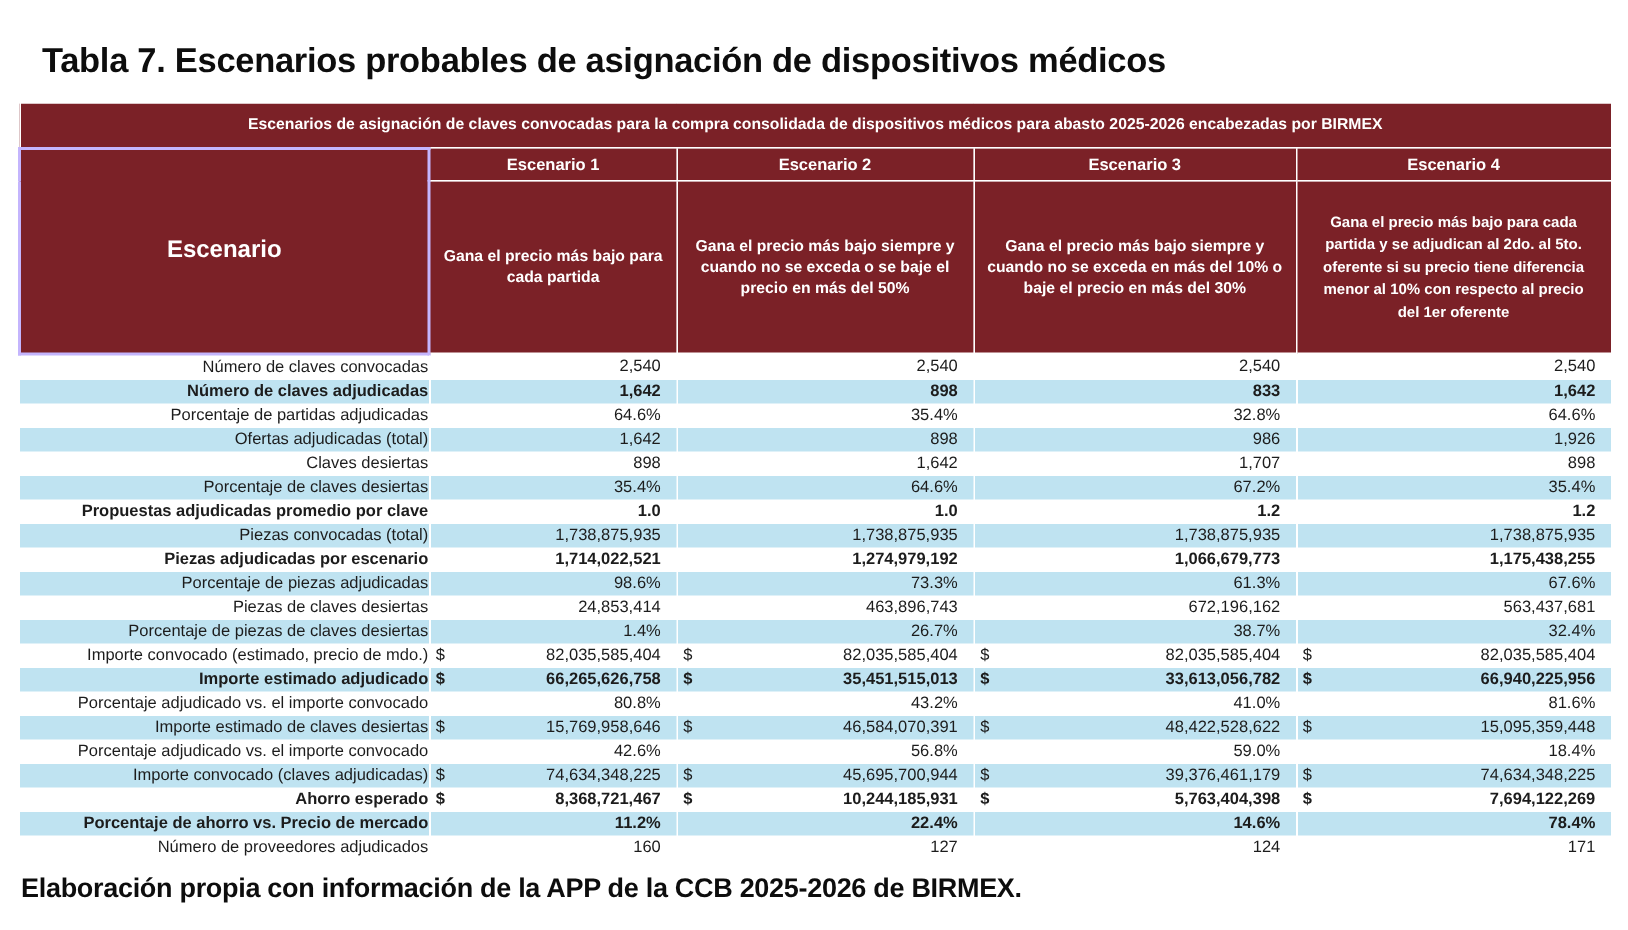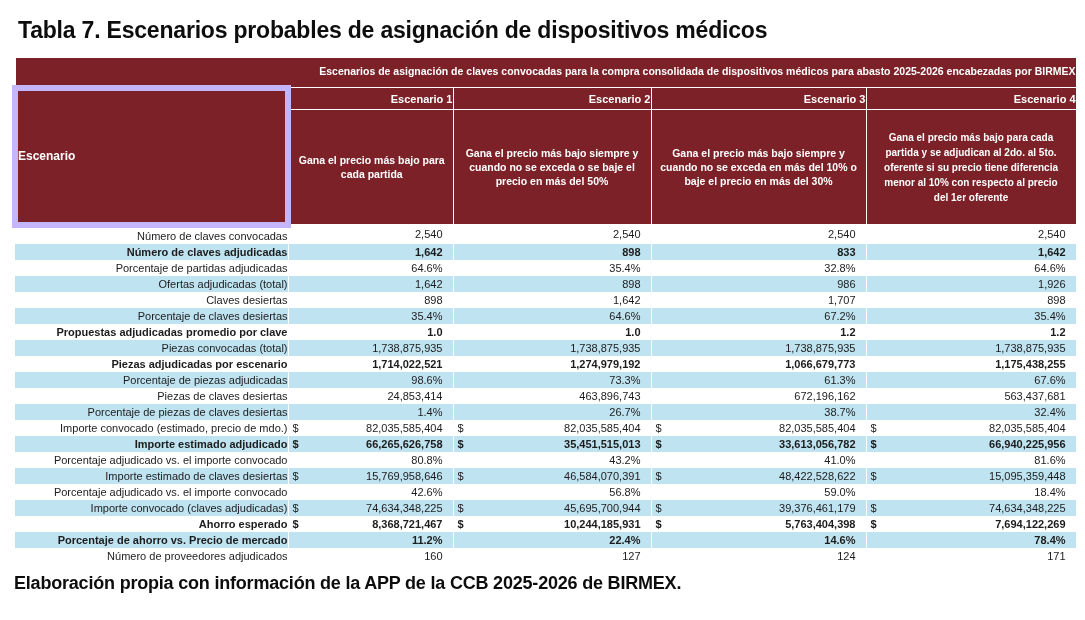--- a/index.html
+++ b/index.html
@@ -9,43 +9,43 @@
     --bg:#FFFFFF;
   }
   *{box-sizing:border-box;}
   html,body{margin:0;padding:0;}
   body{
     width:1085px;height:620px;overflow:hidden;
     background:var(--bg);color:var(--ink);
     font-family:"Liberation Sans", sans-serif;
   }
   .page-title{
-    margin:4px;padding:13px 0 0 14px;
+    margin:14px;padding:13px 0 0 14px;
     font-size:23px;font-weight:bold;color:#0d0d0d;
     letter-spacing:-0.2px;
   }
   table.scenarios{
     border-collapse:collapse;table-layout:fixed;
     width:1061px;margin:13px 0 0 12px;
   }
   th,td{padding:0;}
   .banner{
     background:var(--maroon);color:#fff;
     font-size:10.5px;font-weight:bold;height:30px;
-    text-align:right;border:1px solid #fff;
+    text-align:center;border:1px solid #fff;
   }
   .corner{
     background:var(--maroon);color:#fff;
-    font-size:12px;font-weight:bold;text-align:left;
-    vertical-align:middle;border:6px solid #c4b5fd;
+    font-size:16px;font-weight:bold;text-align:center;
+    vertical-align:middle;border:2px solid #c4b5fd;
   }
   .scn{
     background:var(--maroon);color:#fff;
     font-size:11px;font-weight:bold;height:22px;
-    text-align:right;border:1px solid #fff;
+    text-align:center;border:1px solid #fff;
   }
   .desc{
     background:var(--maroon);color:#fff;
     font-size:10.5px;font-weight:bold;height:115px;
     text-align:center;vertical-align:middle;
     padding:0 4px;line-height:1.35;border:1px solid #fff;
   }
   .desc.small{font-size:10px;padding:0 12px;line-height:1.5;}
   tbody td{
     font-size:11px;height:16px;line-height:16px;

